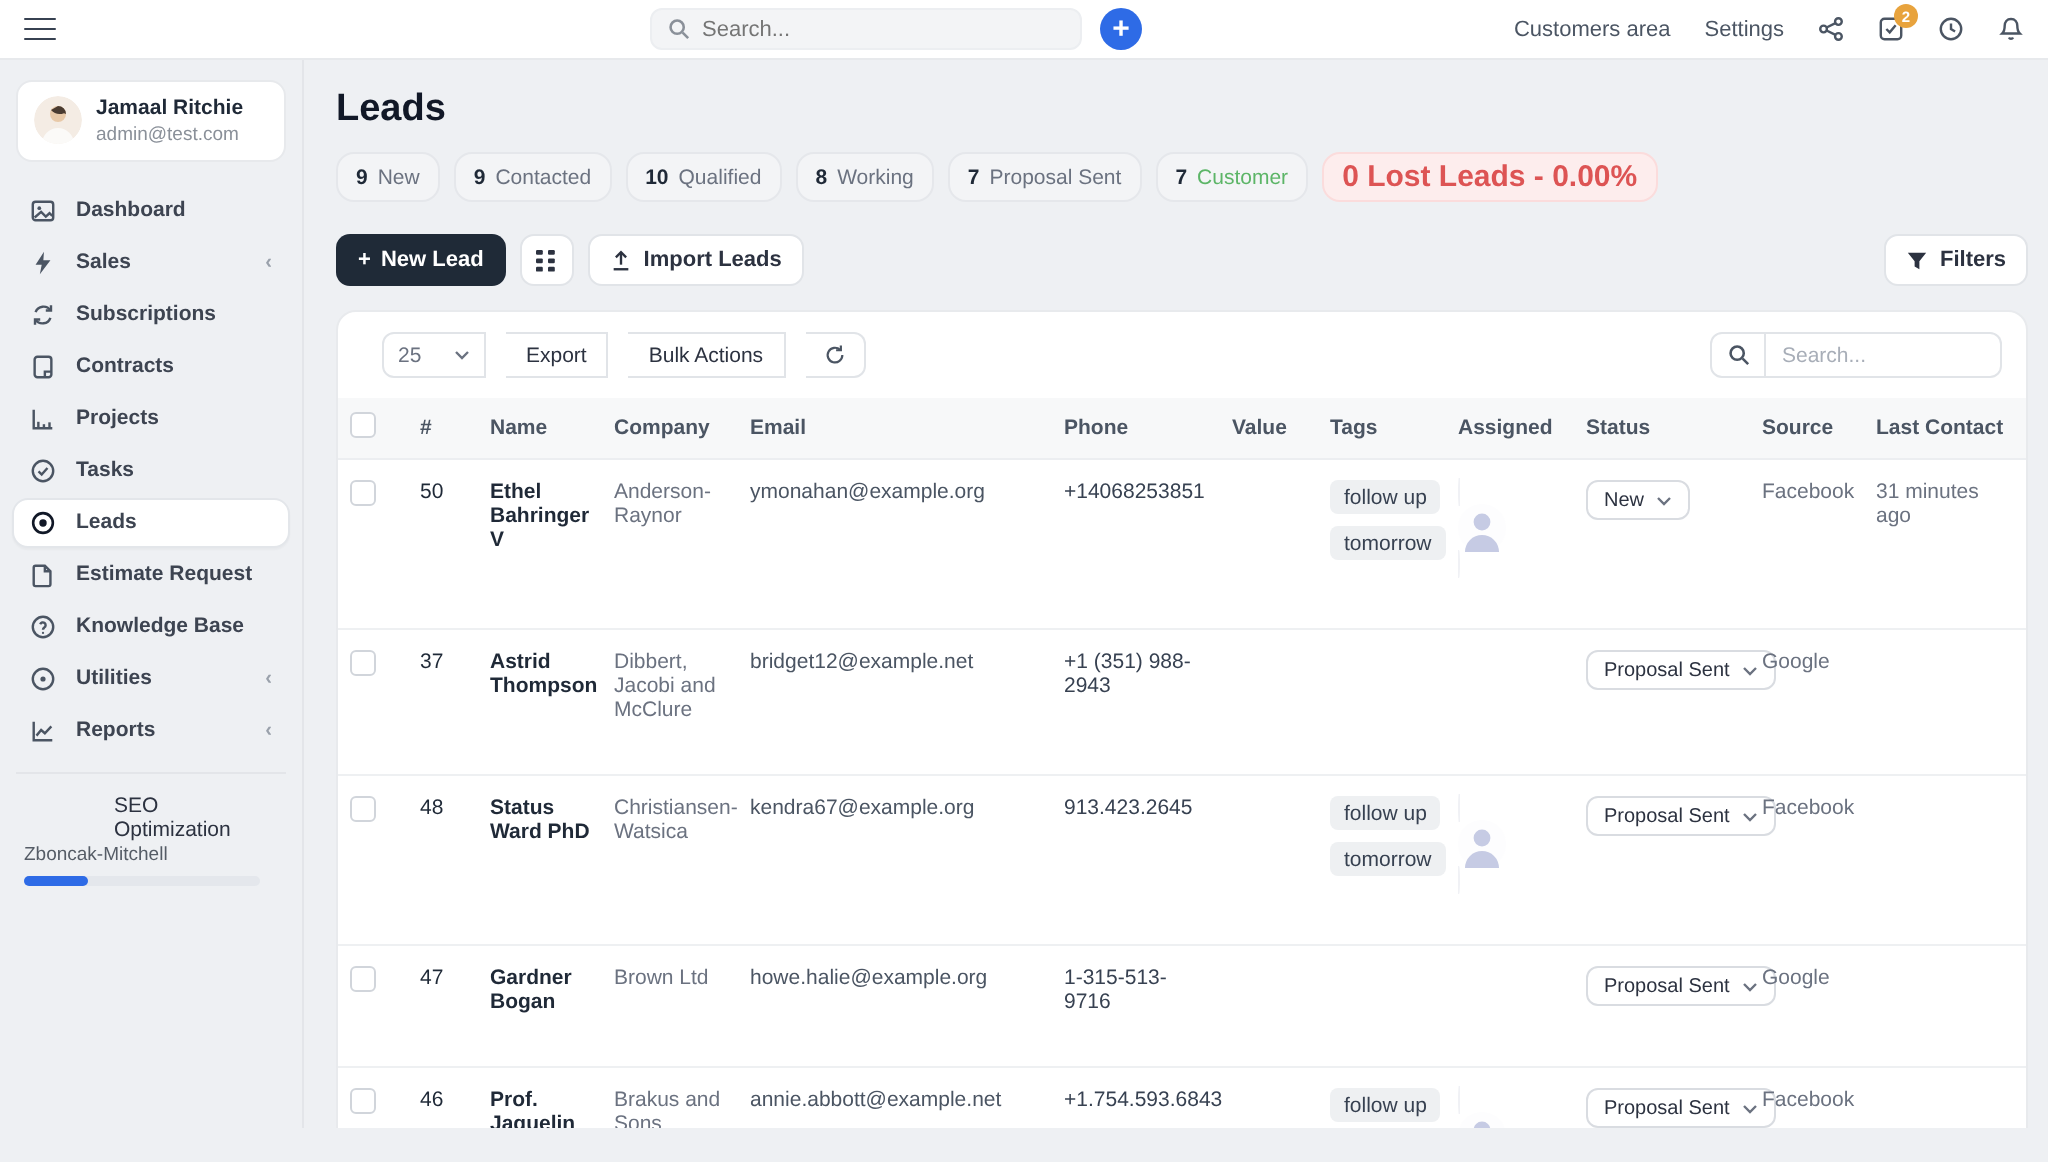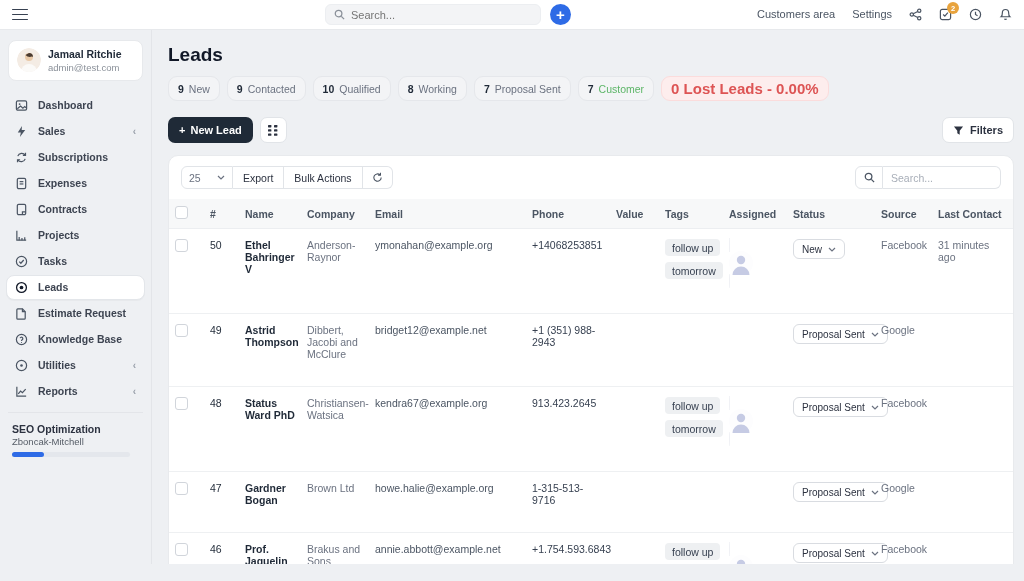--- a/index.html
+++ b/index.html
@@ -20,21 +20,21 @@
   .topbar-center { position:absolute; left:325px; display:flex; align-items:center; gap:9px; }
   .global-search {
     width:216px; height:21px; background:#f3f4f6; border:1px solid #eceef1; border-radius:6px;
     display:flex; align-items:center; gap:6px; padding:0 8px; color:#9aa1ab;
   }
   .global-search input { border:0; background:transparent; outline:none; font:inherit; color:#6b7280; width:100%; }
   .plus-btn {
     width:21px; height:21px; border-radius:50%; background:#2e6be6; color:#fff; border:0;
     font-size:15px; line-height:19px; text-align:center; cursor:pointer; font-weight:bold;
   }
-  .topbar-right { margin-left:auto; display:flex; align-items:flex-start; gap:17px; color:#4b5563; }
+  .topbar-right { margin-left:auto; display:flex; align-items:center; gap:17px; color:#4b5563; }
   .topbar-link { font-size:11px; color:#4b5563; cursor:pointer; }
   .icon-btn { position:relative; cursor:pointer; color:#4b5563; }
   .badge-count {
     position:absolute; top:-6px; right:-7px; background:#e8a33d; color:#fff;
     font-size:7.5px; font-weight:bold; min-width:12px; height:12px; border-radius:7px;
     display:flex; align-items:center; justify-content:center; padding:0 2px;
   }
 
   
   .shell { display:flex; height:534px; }
@@ -51,21 +51,21 @@
   .user-email { font-size:9.5px; color:#8a9099; }
   .nav-item {
     display:flex; align-items:center; gap:9px; padding:5px 8px; border-radius:8px;
     color:#3d4451; font-weight:bold; font-size:10.5px; cursor:pointer; border:1px solid transparent;
     margin-bottom:1px;
   }
   .nav-item .nicon { width:14px; flex:none; color:#4b5563; }
   .nav-item.active { background:#fff; border-color:#e3e6ea; box-shadow:0 1px 1px rgba(0,0,0,.03); }
   .nav-chevron { margin-left:auto; color:#9aa1ab; font-size:10px; }
   .sidebar-divider { border-top:1px solid #e3e5e9; margin:8px 2px; }
-  .seo-title { font-size:10.5px; font-weight:bold; color:#2c3240; padding:2px 6px 0 6px; }
+  .seo-title { font-size:10.5px; font-weight:normal; color:#2c3240; padding:2px 6px 0 6px;margin-left:45px; }
   .seo-sub { font-size:9.5px; color:#555c66; padding:1px 6px 5px 6px; }
   .progress-track { height:5px; background:#e4e7ec; border-radius:3px; margin:0 6px; width:118px; }
   .progress-fill { height:5px; background:#2e6be6; border-radius:3px; }
 
   
   .page-title { font-size:19px; font-weight:bold; color:#111827; margin:2px 0 10px 0; }
   .badges-row { display:flex; gap:7px; margin-bottom:16px; }
   .sum-badge {
     background:#f3f4f6; border:1px solid #e5e7eb; border-radius:9px;
     padding:3px 9px; font-size:10.5px; color:#6b7280; display:flex; gap:5px; align-items:center;
@@ -87,21 +87,21 @@
   .btn-icon-only { width:27px; justify-content:center; padding:0; }
   .spacer { flex:1; }
 
   
   .card {
     background:#fff; border:1px solid #e8eaed; border-radius:10px 10px 0 0;
     height:100%; overflow:hidden;
   }
   .card-controls { display:flex; align-items:center; padding:10px 12px; }
   .ctl-group { display:flex; }
-  .ctl-group > * { border:1px solid #e1e4e8; background:#fff; height:23px; font-size:10.5px; color:#2c3240; }
+  .ctl-group > * { border:1px solid #e1e4e8; background:#fff; height:23px; font-size:10.5px; color:#2c3240;margin-left:10px; }
   .ctl-group > *:not(:first-child) { border-left:0; }
   .ctl-select { border-radius:6px 0 0 6px; width:52px; display:flex; align-items:center; justify-content:space-between; padding:0 7px; color:#6b7280; cursor:pointer; }
   .ctl-btn { padding:0 10px; font-weight:normal; cursor:pointer; display:flex; align-items:center; }
   .ctl-refresh { border-radius:0 6px 6px 0; width:30px; display:flex; align-items:center; justify-content:center; cursor:pointer; color:#4b5563; }
   .tbl-search { margin-left:auto; display:flex; }
   .tbl-search-btn {
     width:28px; height:23px; border:1px solid #e1e4e8; border-radius:6px 0 0 6px; background:#fff;
     display:flex; align-items:center; justify-content:center; cursor:pointer; color:#4b5563;
   }
   .tbl-search input {
@@ -236,30 +236,20 @@
             <polyline points="11.3,1.8 11.3,4.6 8.5,4.6"></polyline>
             <path d="M11 8.5 a4.5 4.5 0 0 1 -8 1"></path>
             <polyline points="2.7,12.2 2.7,9.4 5.5,9.4"></polyline>
           </svg>
         </span>
       <span>Subscriptions</span>
     </div>
     <div class="nav-item">
       <span class="nicon">
           <svg width="13" height="13" viewBox="0 0 14 14" fill="none" stroke="#4b5563" stroke-width="1.3">
-            <rect x="2.5" y="1.5" width="9" height="11" rx="1.5"></rect>
-            <line x1="5" y1="5" x2="9" y2="5"></line>
-            <line x1="5" y1="7.5" x2="9" y2="7.5"></line>
-          </svg>
-        </span>
-      <span>Expenses</span>
-    </div>
-    <div class="nav-item">
-      <span class="nicon">
-          <svg width="13" height="13" viewBox="0 0 14 14" fill="none" stroke="#4b5563" stroke-width="1.3">
             <path d="M2.5 3 a1.5 1.5 0 0 1 1.5 -1.5 h6 a1.5 1.5 0 0 1 1.5 1.5 v8 a1.5 1.5 0 0 1 -1.5 1.5 h-6 a1.5 1.5 0 0 1 -1.5 -1.5 Z"></path>
             <path d="M8 12.5 v-3 h3.5"></path>
           </svg>
         </span>
       <span>Contracts</span>
     </div>
     <div class="nav-item">
       <span class="nicon">
           <svg width="13" height="13" viewBox="0 0 14 14" fill="none" stroke="#4b5563" stroke-width="1.3">
             <polyline points="2,2 2,12 12,12"></polyline>
@@ -378,20 +368,30 @@
               <g fill="#2c3240">
                 <rect x="0" y="0" width="3.4" height="2.4" rx="0.6"></rect>
                 <rect x="6" y="0" width="3.4" height="2.4" rx="0.6"></rect>
                 <rect x="0" y="4.2" width="3.4" height="2.4" rx="0.6"></rect>
                 <rect x="6" y="4.2" width="3.4" height="2.4" rx="0.6"></rect>
                 <rect x="0" y="8.4" width="3.4" height="2.4" rx="0.6"></rect>
                 <rect x="6" y="8.4" width="3.4" height="2.4" rx="0.6"></rect>
               </g>
             </svg>
           </span>
+      </button>
+      <button class="btn-light">
+        <span>
+            <svg width="11" height="11" viewBox="0 0 12 12" fill="none" stroke="#2c3240" stroke-width="1.3">
+              <polyline points="3.2,4 6,1.2 8.8,4"></polyline>
+              <line x1="6" y1="1.4" x2="6" y2="8"></line>
+              <line x1="2" y1="10.5" x2="10" y2="10.5"></line>
+            </svg>
+          </span>
+        <span>Import Leads</span>
       </button>
       <span class="spacer"></span>
       <button class="btn-light">
         <span>
             <svg width="11" height="11" viewBox="0 0 12 12">
               <path d="M1 1.5 H11 L7.3 6.2 V10.5 L4.7 9 V6.2 Z" fill="#2c3240"></path>
             </svg>
           </span>
         <span>Filters</span>
       </button>
@@ -496,21 +496,21 @@
                     </span>
       </button>
     </td>
     <td class="cell-source">Facebook</td>
     <td class="cell-last">31 minutes ago</td>
     <td class="cell-created">6 h</td>
   </tr>
 
   <tr>
     <td><span class="checkbox"></span></td>
-    <td class="cell-num">49</td>
+    <td class="cell-num">37</td>
     <td class="cell-name">Astrid Thompson</td>
     <td class="cell-company">Dibbert, Jacobi and McClure</td>
     <td class="cell-email">bridget12@example.net</td>
     <td class="cell-phone">+1 (351) 988-2943</td>
     <td class="cell-value"></td>
     <td>
                   <span class="tags-stack"></span>
                 </td>
     <td></td>
     <td>

